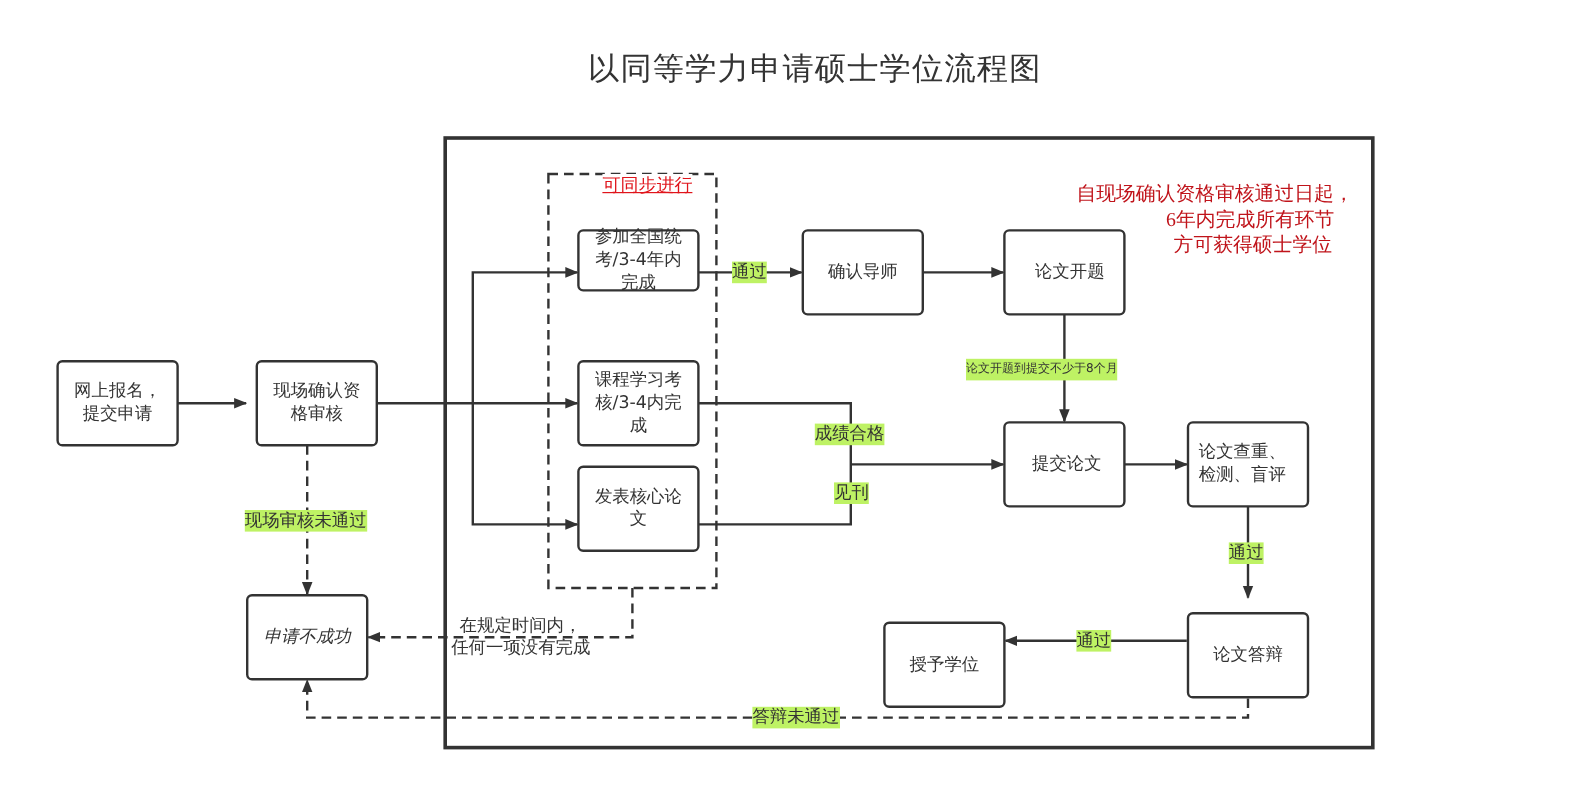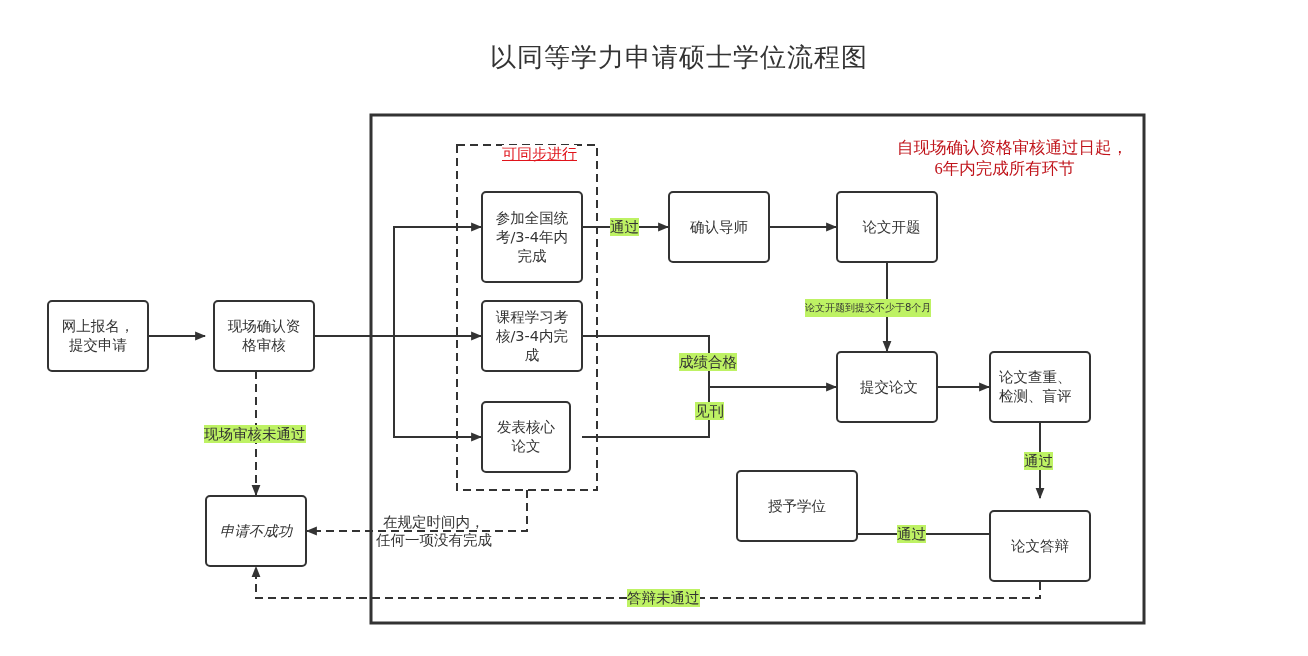--- a/index.html
+++ b/index.html
@@ -56,38 +56,39 @@
     <line x1="989" y1="534" x2="838" y2="534" marker-end="url(#arr)"></line>
 
     <line x1="256" y1="371" x2="256" y2="495" stroke-dasharray="8,5" marker-end="url(#arr)"></line>
     <polyline points="527,490 527,531 307,531" stroke-dasharray="8,5" marker-end="url(#arr)"></polyline>
     <polyline points="1040,569 1040,598 256,598 256,567" stroke-dasharray="8,5" marker-end="url(#arr)"></polyline>
   </g>
 </svg>
 
 <div class="title" style="width:1358px;">以同等学力申请硕士学位流程图</div>
 
-<div class="note" style="right:180px; top:137px;text-align:center;">
+<div class="note" style="right:180px; top:151px;">
   <div>自现场确认资格审核通过日起，</div>
   <div style="padding-right:16px;font-family:Liberation Serif, serif;">6年内完成所有环节</div>
+  <div style="padding-right:18px;">方可获得硕士学位</div>
 </div>
 
 <div class="sync" style="left:502px; top:145px;text-decoration:underline;">可同步进行</div>
 
 <div class="node" style="left:47px; top:300px; width:102px; height:72px;">网上报名，提交申请</div>
 <div class="node" style="left:213px; top:300px; width:102px; height:72px;">现场确认资格审核</div>
-<div class="node" style="left:481px; top:191px; width:102px; height:92px;">参加全国统考/3-4年内完成</div>
+<div class="node" style="left:481px; top:191px; width:102px; height:52px;">参加全国统考/3-4年内完成</div>
 <div class="node" style="left:481px; top:300px; width:102px; height:72px;">课程学习考核/3-4内完成</div>
-<div class="node" style="left:481px; top:401px; width:90px; height:72px;">发表核心论文</div>
+<div class="node" style="left:481px; top:388px; width:102px; height:72px;">发表核心论文</div>
 <div class="node" style="left:668px; top:191px; width:102px; height:72px;">确认导师</div>
 <div class="node" style="left:836px; top:191px; width:102px; height:72px;padding-left:17px;">论文开题</div>
 <div class="node" style="left:836px; top:351px; width:102px; height:72px;padding-left:12px;">提交论文</div>
 <div class="node" style="left:989px; top:351px; width:102px; height:72px; text-align:left;">论文查重、检测、盲评</div>
 <div class="node" style="left:989px; top:510px; width:102px; height:72px;">论文答辩</div>
-<div class="node" style="left:736px; top:470px; width:122px; height:72px;text-align:center;">授予学位</div>
+<div class="node" style="left:736px; top:518px; width:102px; height:72px;text-align:center;">授予学位</div>
 <div class="node" style="left:205px; top:495px; width:102px; height:72px;font-style:italic;">申请不成功</div>
 
 <div class="lbl" style="left:610px; top:218px;">通过</div>
 <div class="lbl small" style="left:805px; top:299px;">论文开题到提交不少于8个月</div>
 <div class="lbl" style="left:679px; top:353px;">成绩合格</div>
 <div class="lbl" style="left:695px; top:402px;">见刊</div>
 <div class="lbl" style="left:1024px; top:452px;">通过</div>
 <div class="lbl" style="left:897px; top:525px;">通过</div>
 <div class="lbl" style="left:204px; top:425px;">现场审核未通过</div>
 <div class="lbl" style="left:383px; top:513px; background:transparent;">在规定时间内，</div>

